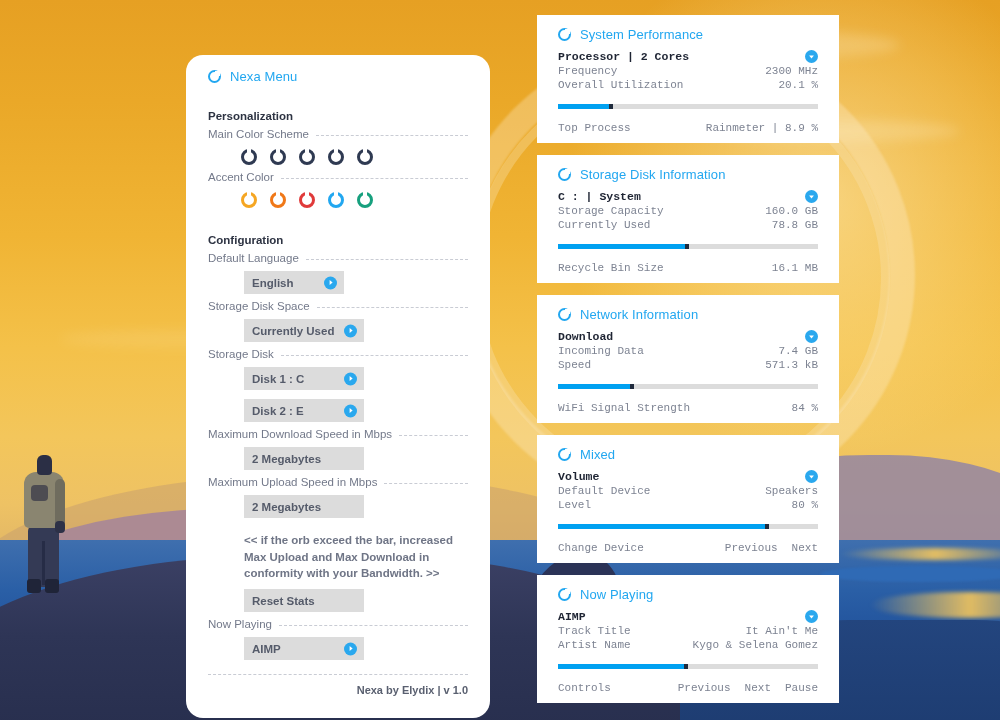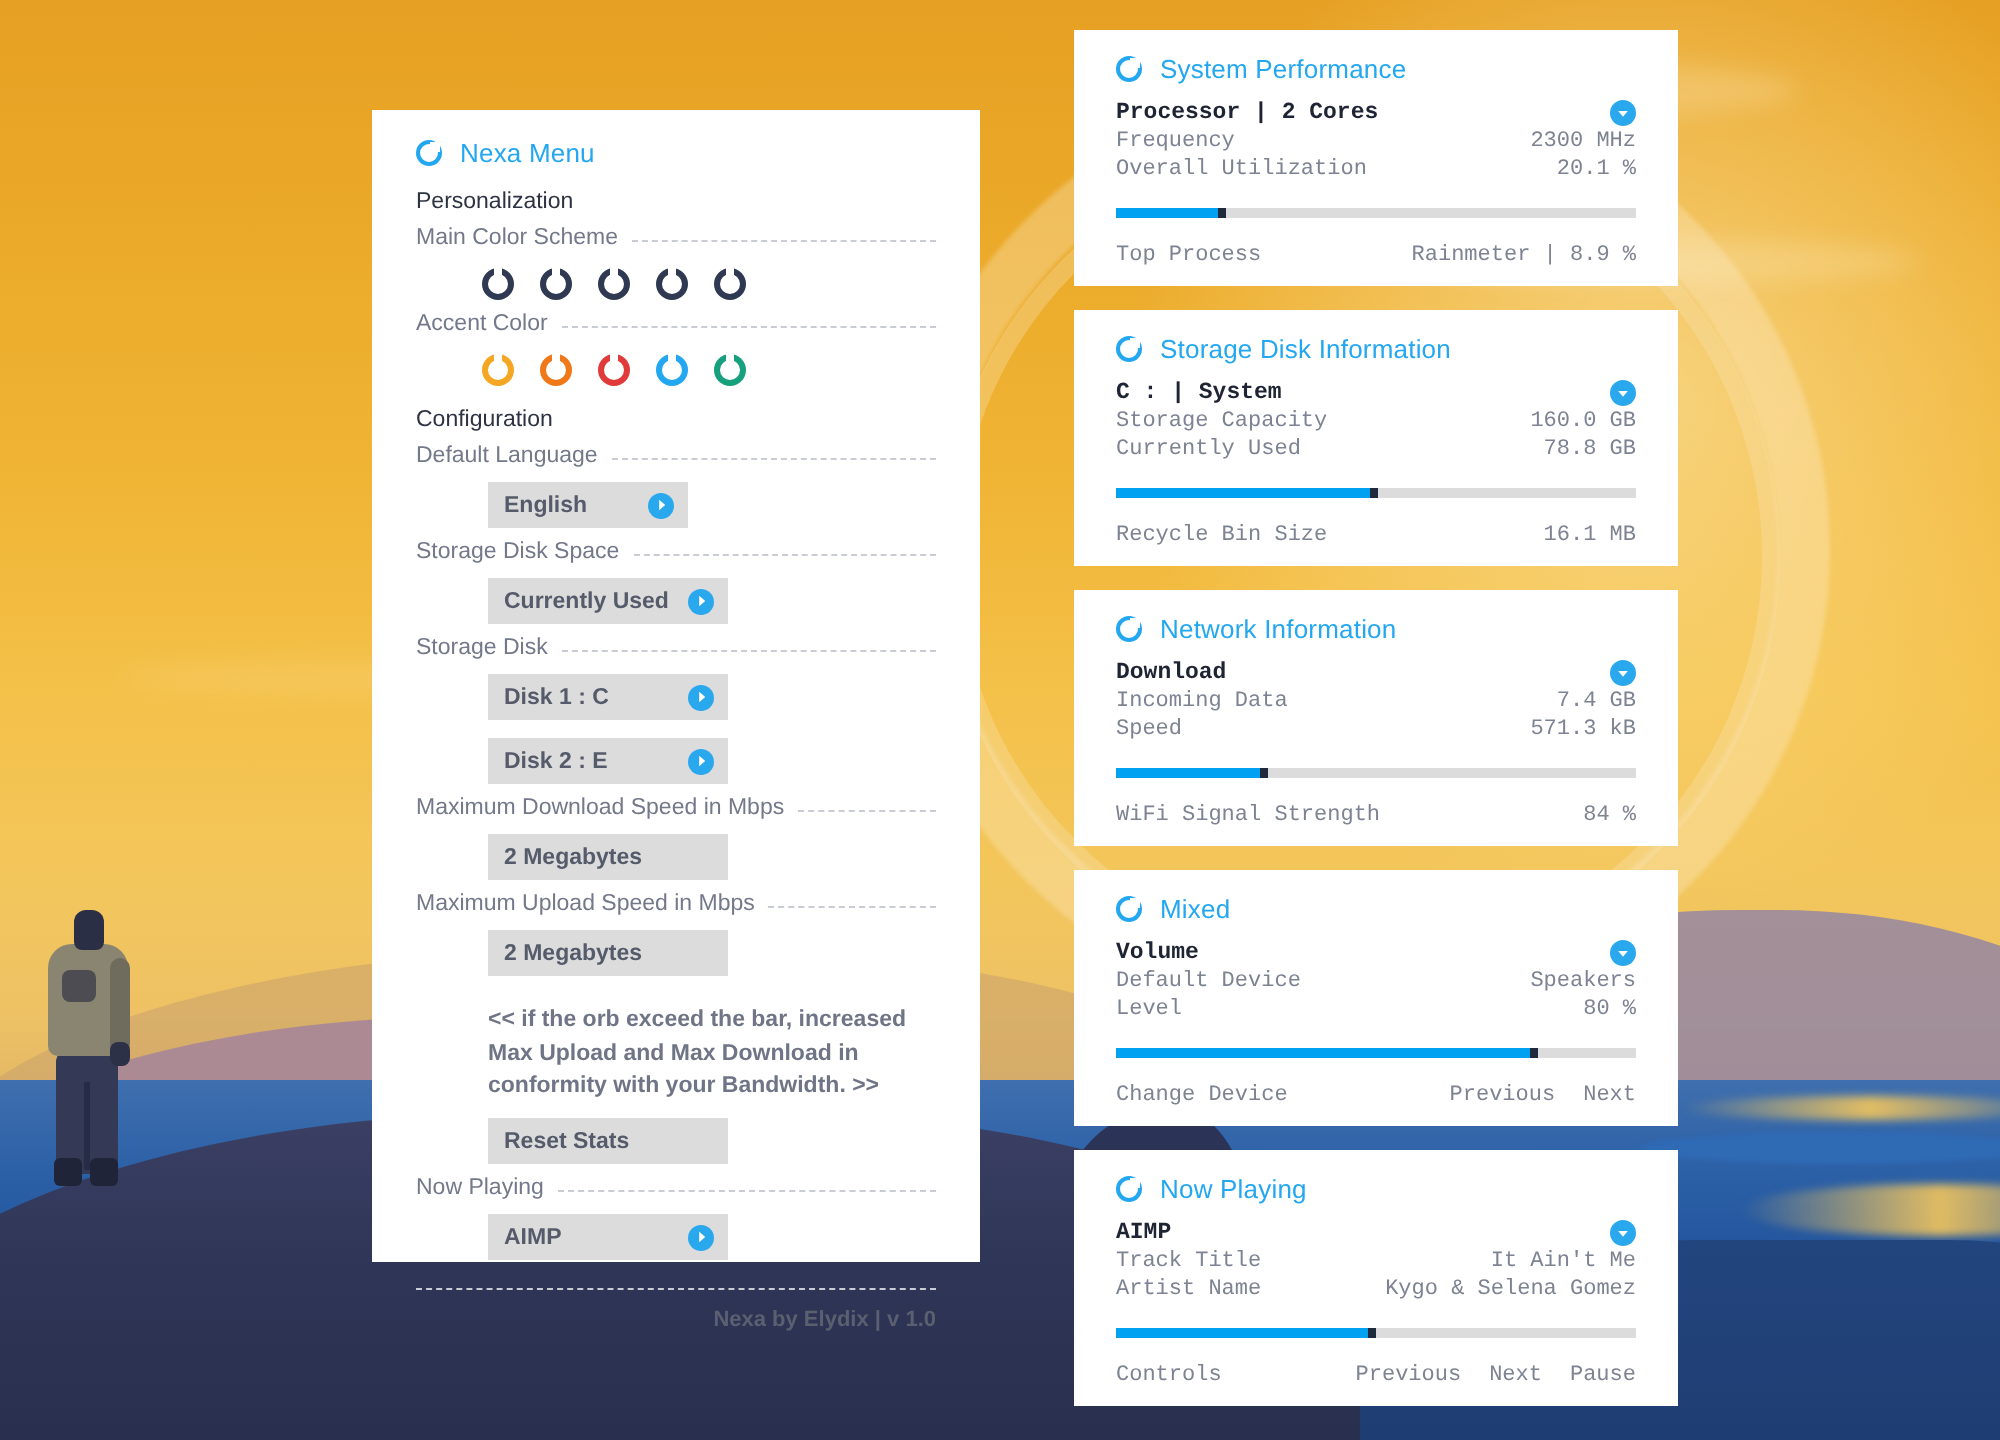--- a/index.html
+++ b/index.html
@@ -100,24 +100,24 @@
     border:2.6px solid #22a7f0;
     position:relative; flex:0 0 auto;
   }
   .orb::after {
     content:""; position:absolute; right:-1px; top:-1px;
     width:5px; height:5px; background:#fff;
     transform:rotate(0deg);
   }
 
   
-  #menu-panel { left:186px; top:55px; width:304px; height:576px; }
+  #menu-panel { left:186px; top:55px; width:304px; height:663px;border-radius:17px; }
   .menu-inner { padding:14px 22px 0 22px; }
   .section-head {
-    font-size:11.5px; font-weight:normal; color:#2d3342; margin-top:11px;
+    font-size:11.5px; font-weight:bold; color:#2d3342; margin-top:26px;
   }
   .field-label-row {
     display:flex; align-items:center; gap:7px; margin-top:6px;
   }
   .field-label {
     font-size:11.5px; color:#73798a; white-space:nowrap;
   }
   .dashline { flex:1 1 auto; border-top:1px dashed #c9ccd4; height:0; margin-top:3px; }
 
   .swatch-row { display:flex; gap:13px; margin:9px 0 3px 33px; }

